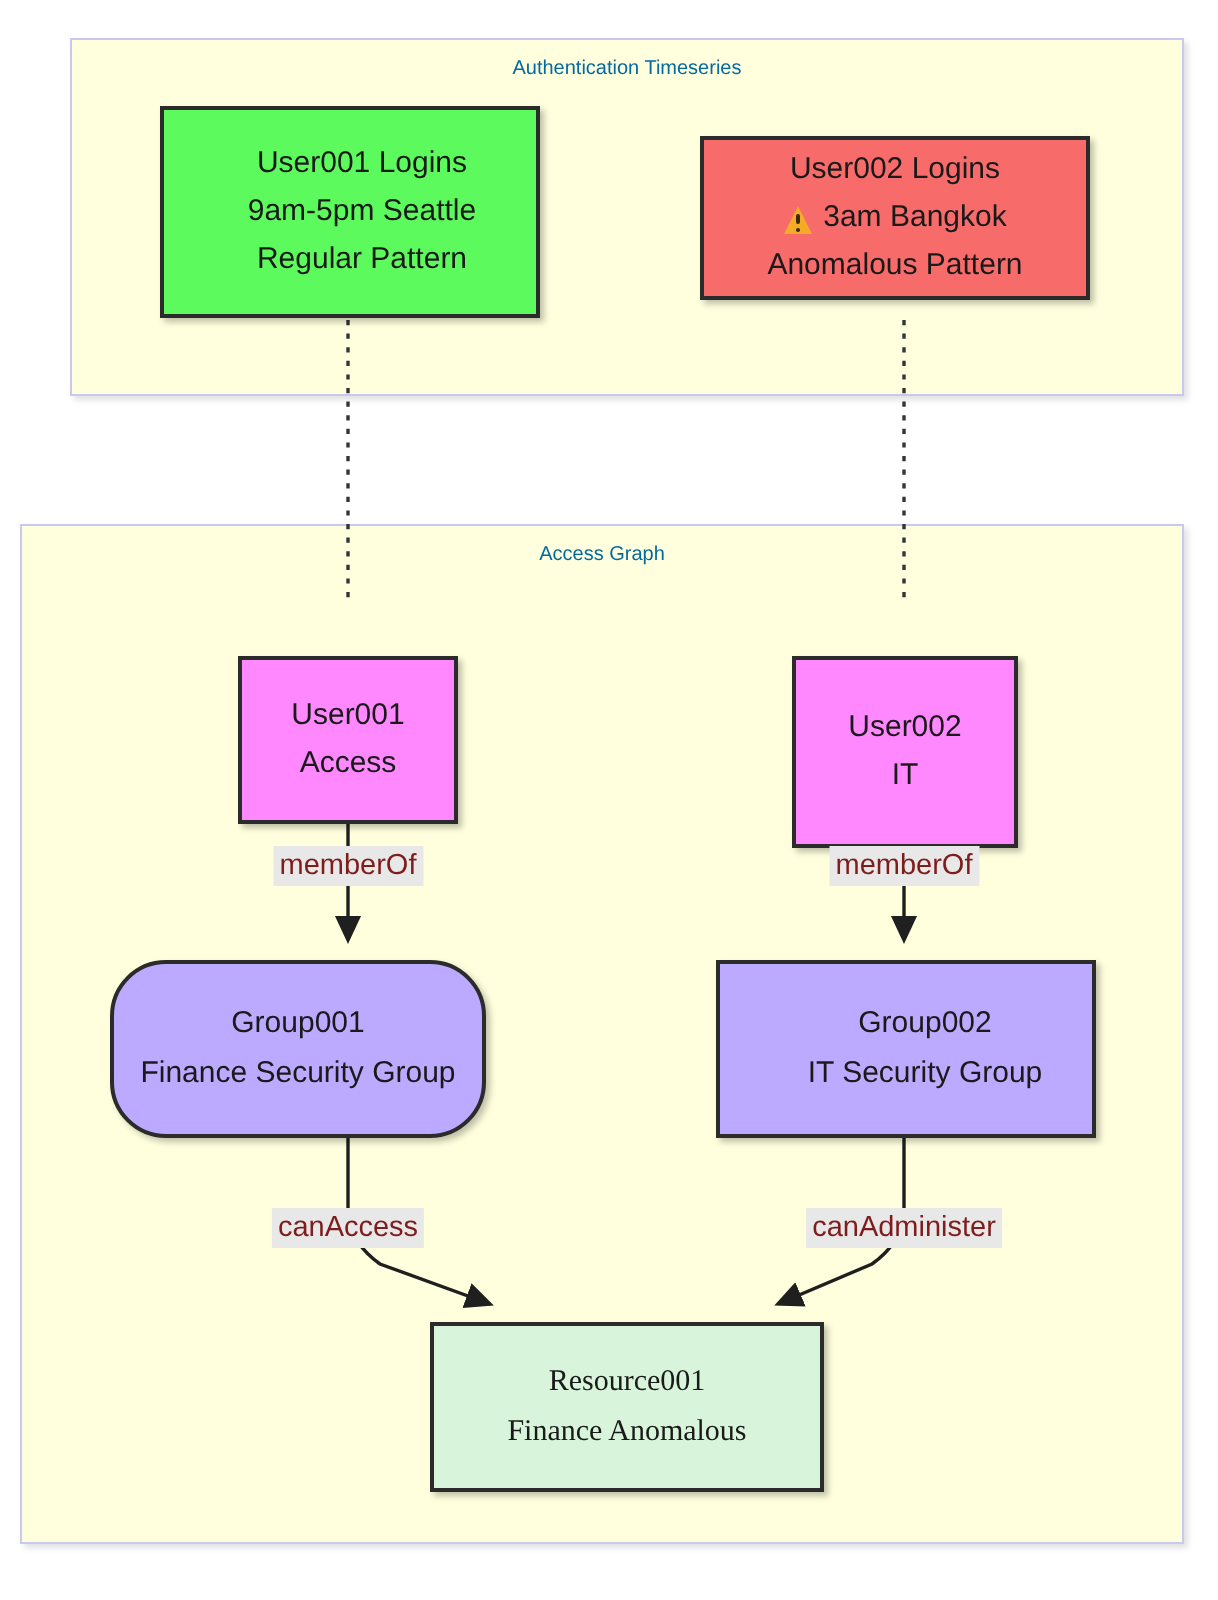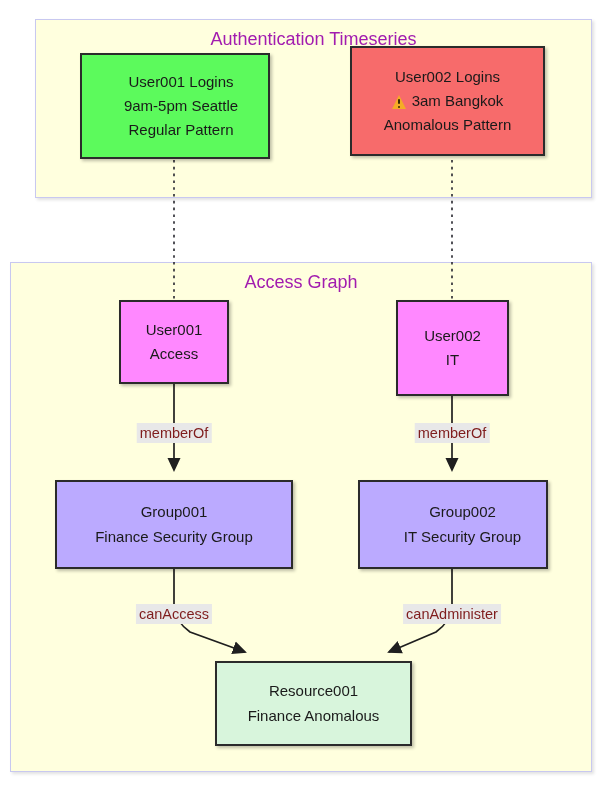--- a/index.html
+++ b/index.html
@@ -37,22 +37,22 @@
     border: 1px solid #c8c8f0;
     box-shadow: 2px 2px 3px rgba(0,0,0,0.12);
     z-index: 1;
     box-sizing: border-box;
   }
   .cluster-title {
     position: absolute;
     left: 0;
     right: 0;
     text-align: center;
-    font-size: 18px;
-    color: #a21caf;
+    font-size: 10px;
+    color: #0369a1;
     white-space: nowrap;
   }
 
   
   .node {
     position: absolute;
     box-sizing: border-box;
     border: 2.5px solid #2b2b2b;
     box-shadow: 2px 2px 3px rgba(0,0,0,0.25);
     display: flex;
@@ -71,23 +71,23 @@
   }
   .node .nline.with-icon {
     display: flex;
     align-items: center;
     justify-content: center;
     gap: 5px;
   }
 
   .n-green  { background: #5cfa5c; }
   .n-red    { background: #f76b6b; }
-  .n-pink   { background: #ff88ff; }
+  .n-pink   { background: #ff88ff; margin-top: 28px; }
   .n-purple { background: #bbaaff; }
-  .n-mint   { background: #d8f5dc; }
+  .n-mint   { background: #d8f5dc; font-family: Liberation Serif, serif; }
 
   
   .warn-icon {
     display: inline-block;
     width: 15px;
     height: 14px;
     position: relative;
     flex: 0 0 auto;
     top: 1px;
   }
@@ -171,21 +171,21 @@
   <div class="edge-label" style="left:174px; top:604px;">canAccess</div>
 
   <div class="edge-label" style="left:452px; top:604px;">canAdminister</div>
 
   <div class="node n-green" style="left:80px; top:53px; width:190px; height:106px;padding-left:12px;">
     <span class="nline">User001 Logins</span>
     <span class="nline">9am-5pm Seattle</span>
     <span class="nline">Regular Pattern</span>
   </div>
 
-  <div class="node n-red" style="left:350px; top:46px; width:195px; height:110px;">
+  <div class="node n-red" style="left:350px; top:68px; width:195px; height:82px;">
     <span class="nline">User002 Logins</span>
     <span class="nline with-icon">
       <span class="warn-icon">
         <span class="tri"></span>
           <span class="bang"></span>
           <span class="dot"></span>
       </span>
       <span>3am Bangkok</span>
     </span>
     <span class="nline">Anomalous Pattern</span>
@@ -194,21 +194,21 @@
   <div class="node n-pink" style="left:119px; top:300px; width:110px; height:84px;">
     <span class="nline">User001</span>
     <span class="nline">Access</span>
   </div>
 
   <div class="node n-pink" style="left:396px; top:300px; width:113px; height:96px;">
     <span class="nline">User002</span>
     <span class="nline">IT</span>
   </div>
 
-  <div class="node n-purple" style="left:55px; top:480px; width:238px; height:89px;">
+  <div class="node n-purple" style="left:55px; top:480px; width:188px; height:89px;border-radius:28px;">
     <span class="nline">Group001</span>
     <span class="nline">Finance Security Group</span>
   </div>
 
   <div class="node n-purple" style="left:358px; top:480px; width:190px; height:89px;padding-left:19px;">
     <span class="nline">Group002</span>
     <span class="nline">IT Security Group</span>
   </div>
 
   <div class="node n-mint" style="left:215px; top:661px; width:197px; height:85px;">

